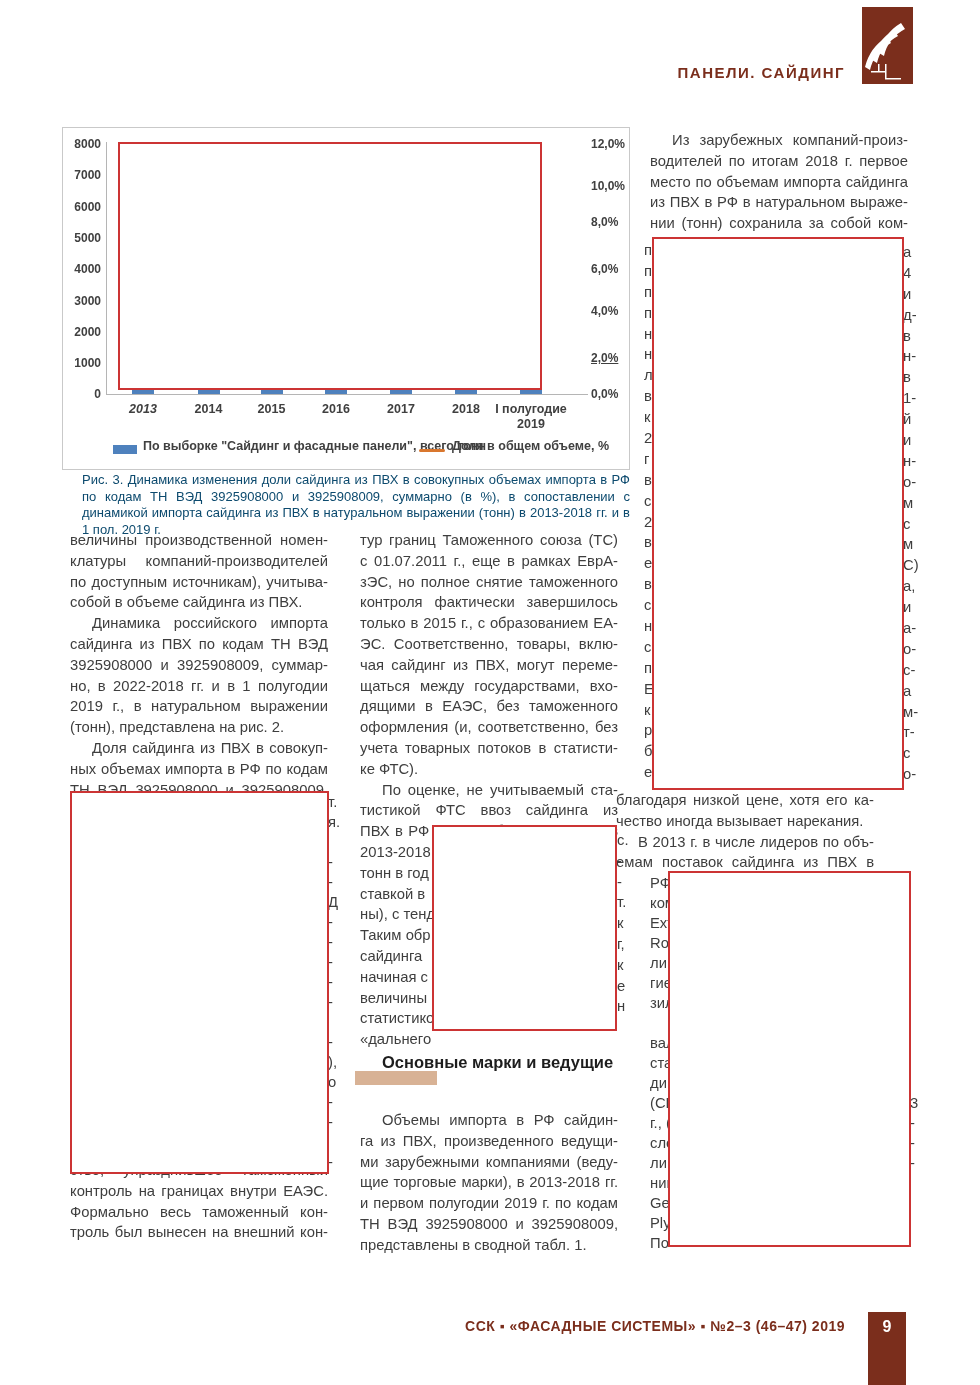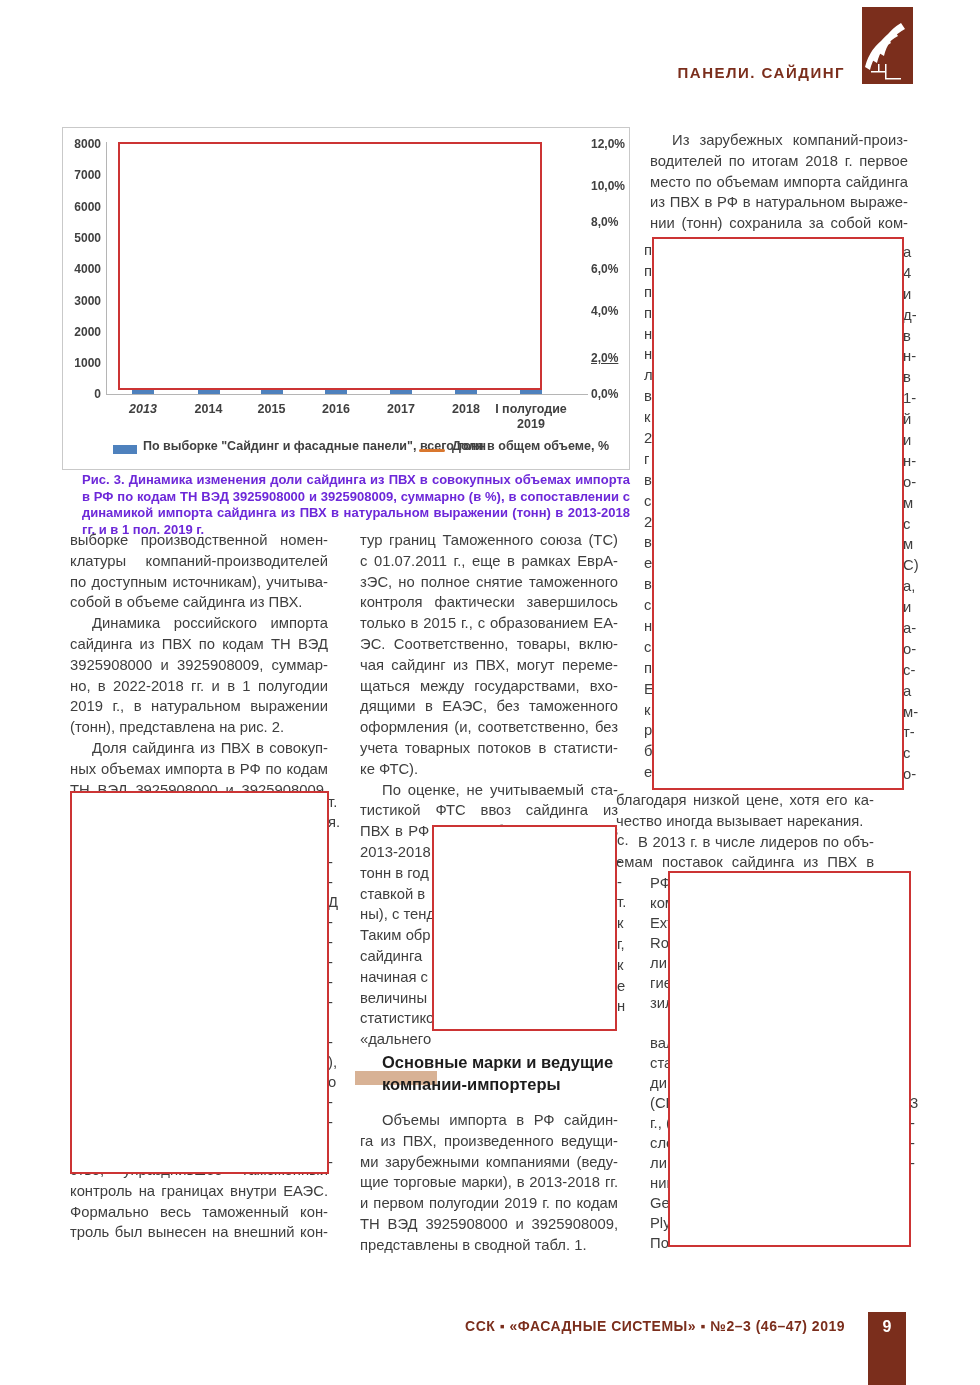--- a/index.html
+++ b/index.html
@@ -17,21 +17,21 @@
   .axis-y{position:absolute;left:43px;top:14px;width:1px;height:253px;background:#b5b5b5;}
   .axis-x{position:absolute;left:43px;top:266px;width:482px;height:1px;background:#b5b5b5;}
   .bar{position:absolute;background:#4e81bd;z-index:1;}
   .redbox{position:absolute;background:#ffffff;border:2px solid #cc3434;z-index:2;}
   .xlab{position:absolute;top:274px;width:96px;text-align:center;font-size:12.5px;line-height:15px;white-space:pre-line;}
   .leg-swatch{position:absolute;top:317px;width:24px;height:9px;background:#4e81bd;}
   .leg-line{position:absolute;top:321px;width:26px;height:3px;background:#d9772e;border-radius:2px;}
   .leg-label{position:absolute;top:311px;font-size:12.5px;}
   
   .caption{position:absolute;left:82px;top:472px;width:548px;font-size:13px;line-height:16.5px;
-    font-weight:bold;color:#6d28d9;text-align:justify;}
+    font-weight:normal;color:#0c4a6e;text-align:justify;}
   
   .col{position:absolute;width:258px;font-size:14.8px;color:#3e3e3e;z-index:1;}
   .tline{height:20.8px;line-height:20.8px;white-space:nowrap;text-align:justify;text-align-last:justify;}
   .tline.end{text-align-last:left;}
   .tline.ind{padding-left:22px;}
   .tline.leftonly{text-align-last:left;}
   .fragcol{position:absolute;font-size:14.8px;color:#3e3e3e;z-index:1;}
   .fline{white-space:pre;}
   .clip{overflow:hidden;}
   .heading{position:absolute;left:382px;top:1051px;width:250px;font-size:16.5px;line-height:22px;
@@ -98,21 +98,21 @@
 2019</div>
     <div class="leg-swatch" style="left: 50px;"></div>
     <div class="leg-label" style="left: 80px;">По выборке "Сайдинг и фасадные панели", всего тонн</div>
     <div class="leg-line" style="left: 356px;"></div>
     <div class="leg-label" style="left: 389px;">Доля в общем объеме, %</div>
   </div>
 
 <div class="caption">Рис. 3. Динамика изменения доли сайдинга из ПВХ в совокупных объемах импорта в РФ по кодам ТН ВЭД 3925908000 и 3925908009, суммарно (в %), в сопоставлении с динамикой импорта сайдинга из ПВХ в натуральном выражении (тонн) в 2013-2018 гг. и в 1 пол. 2019 г.</div>
 
 <div class="col" style="left:70px;top:530px;">
-    <div class="tline">выборке производственной номен-</div>
+    <div class="tline">величины производственной номен-</div>
     <div class="tline">клатуры компаний-производителей</div>
     <div class="tline">по доступным источникам), учитыва-</div>
     <div class="tline end">собой в объеме сайдинга из ПВХ.</div>
     <div class="tline ind">Динамика российского импорта</div>
     <div class="tline">сайдинга из ПВХ по кодам ТН ВЭД</div>
     <div class="tline">3925908000 и 3925908009, суммар-</div>
     <div class="tline">но, в 2022-2018 гг. и в 1 полугодии</div>
     <div class="tline">2019 г., в натуральном выражении</div>
     <div class="tline end">(тонн), представлена на рис. 2.</div>
     <div class="tline ind">Доля сайдинга из ПВХ в совокуп-</div>
@@ -183,21 +183,20 @@
     <div class="fline" style="height: 20.8px; line-height: 20.8px;">т.</div>
     <div class="fline" style="height: 20.8px; line-height: 20.8px;">к</div>
     <div class="fline" style="height: 20.8px; line-height: 20.8px;">г,</div>
     <div class="fline" style="height: 20.8px; line-height: 20.8px;">к</div>
     <div class="fline" style="height: 20.8px; line-height: 20.8px;">е</div>
     <div class="fline" style="height: 20.8px; line-height: 20.8px;">н</div>
   </div>
 <div class="tanmark"></div>
 <div class="heading">
   <div>Основные марки и ведущие</div>
-  <div>компании-импортеры</div>
 </div>
 <div class="col" style="left:360px;top:1110px;">
     <div class="tline ind">Объемы импорта в РФ сайдин-</div>
     <div class="tline">га из ПВХ, произведенного ведущи-</div>
     <div class="tline">ми зарубежными компаниями (веду-</div>
     <div class="tline">щие торговые марки), в 2013-2018 гг.</div>
     <div class="tline">и первом полугодии 2019 г. по кодам</div>
     <div class="tline">ТН ВЭД 3925908000 и 3925908009,</div>
     <div class="tline end">представлены в сводной табл. 1.</div>
   </div>

